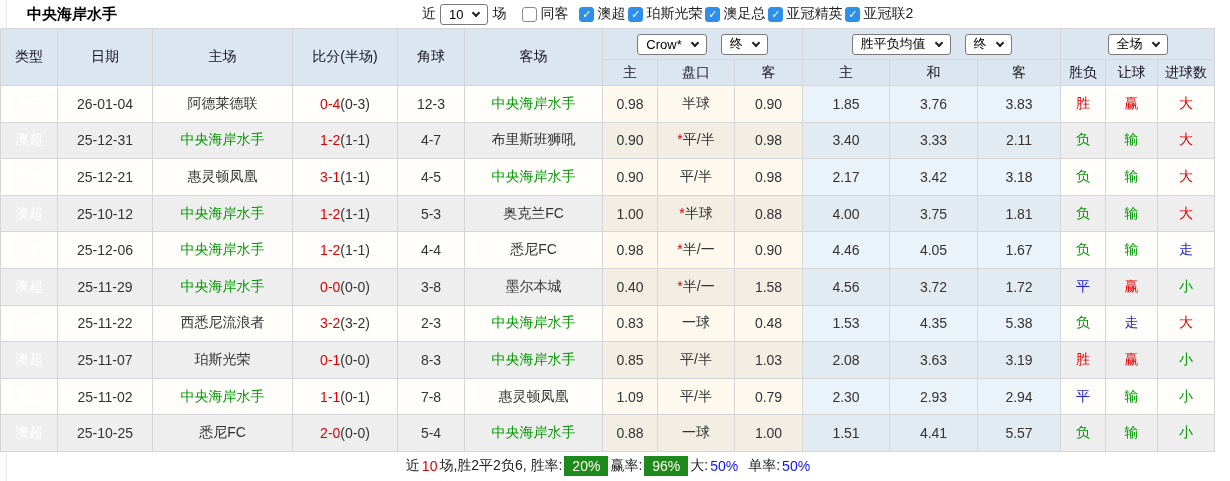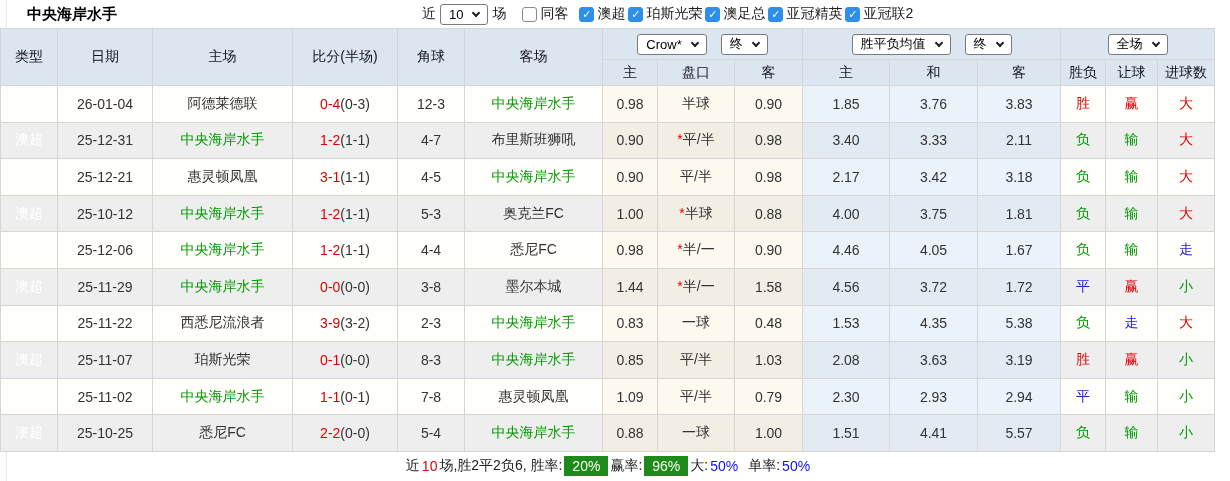--- a/index.html
+++ b/index.html
@@ -266,35 +266,35 @@
           <td class="c-green">输</td>
           <td class="c-blue">走</td>
         </tr>
         <tr>
           <td class="league">澳超</td>
           <td>25-11-29</td>
           <td class="team-green">中央海岸水手</td>
           <td><span class="score-main">0-0</span><span class="score-half">(0-0)</span></td>
           <td>3-8</td>
           <td>墨尔本城</td>
-          <td class="asian">1.44</td>
+          <td class="asian">0.40</td>
           <td class="asian"><span class="star">*</span>半/一</td>
           <td class="asian">1.58</td>
           <td class="euro">4.56</td>
           <td class="euro">3.72</td>
           <td class="euro">1.72</td>
           <td class="c-blue">平</td>
           <td class="c-red">赢</td>
           <td class="c-green">小</td>
         </tr>
         <tr>
           <td class="league">澳超</td>
           <td>25-11-22</td>
           <td>西悉尼流浪者</td>
-          <td><span class="score-main">3-9</span><span class="score-half">(3-2)</span></td>
+          <td><span class="score-main">3-2</span><span class="score-half">(3-2)</span></td>
           <td>2-3</td>
           <td class="team-green">中央海岸水手</td>
           <td class="asian">0.83</td>
           <td class="asian">一球</td>
           <td class="asian">0.48</td>
           <td class="euro">1.53</td>
           <td class="euro">4.35</td>
           <td class="euro">5.38</td>
           <td class="c-green">负</td>
           <td class="c-blue">走</td>
@@ -331,21 +331,21 @@
           <td class="euro">2.93</td>
           <td class="euro">2.94</td>
           <td class="c-blue">平</td>
           <td class="c-green">输</td>
           <td class="c-green">小</td>
         </tr>
         <tr>
           <td class="league">澳超</td>
           <td>25-10-25</td>
           <td>悉尼FC</td>
-          <td><span class="score-main">2-2</span><span class="score-half">(0-0)</span></td>
+          <td><span class="score-main">2-0</span><span class="score-half">(0-0)</span></td>
           <td>5-4</td>
           <td class="team-green">中央海岸水手</td>
           <td class="asian">0.88</td>
           <td class="asian">一球</td>
           <td class="asian">1.00</td>
           <td class="euro">1.51</td>
           <td class="euro">4.41</td>
           <td class="euro">5.57</td>
           <td class="c-green">负</td>
           <td class="c-green">输</td>

